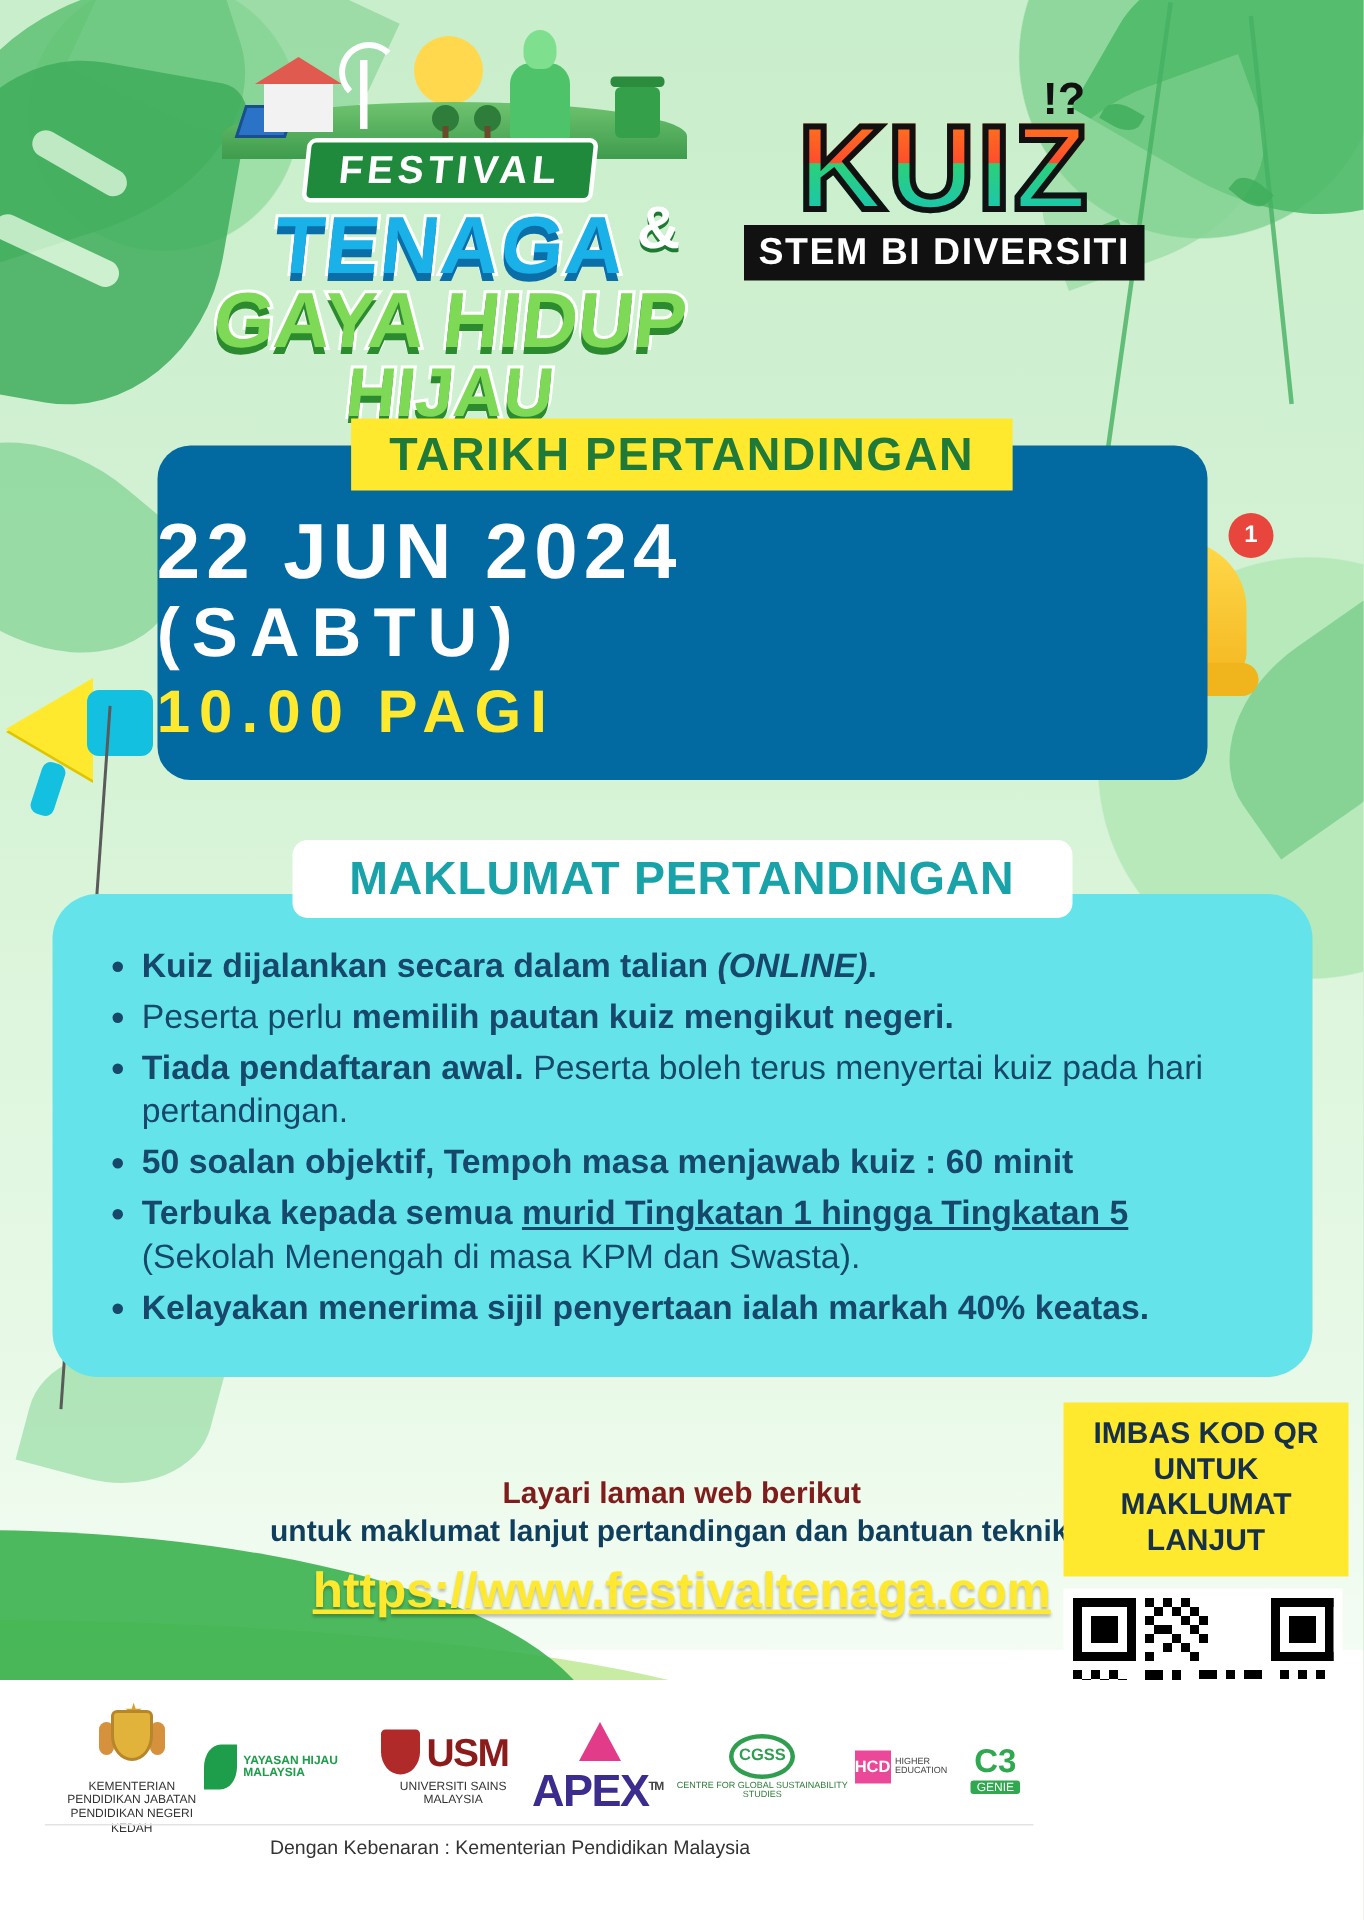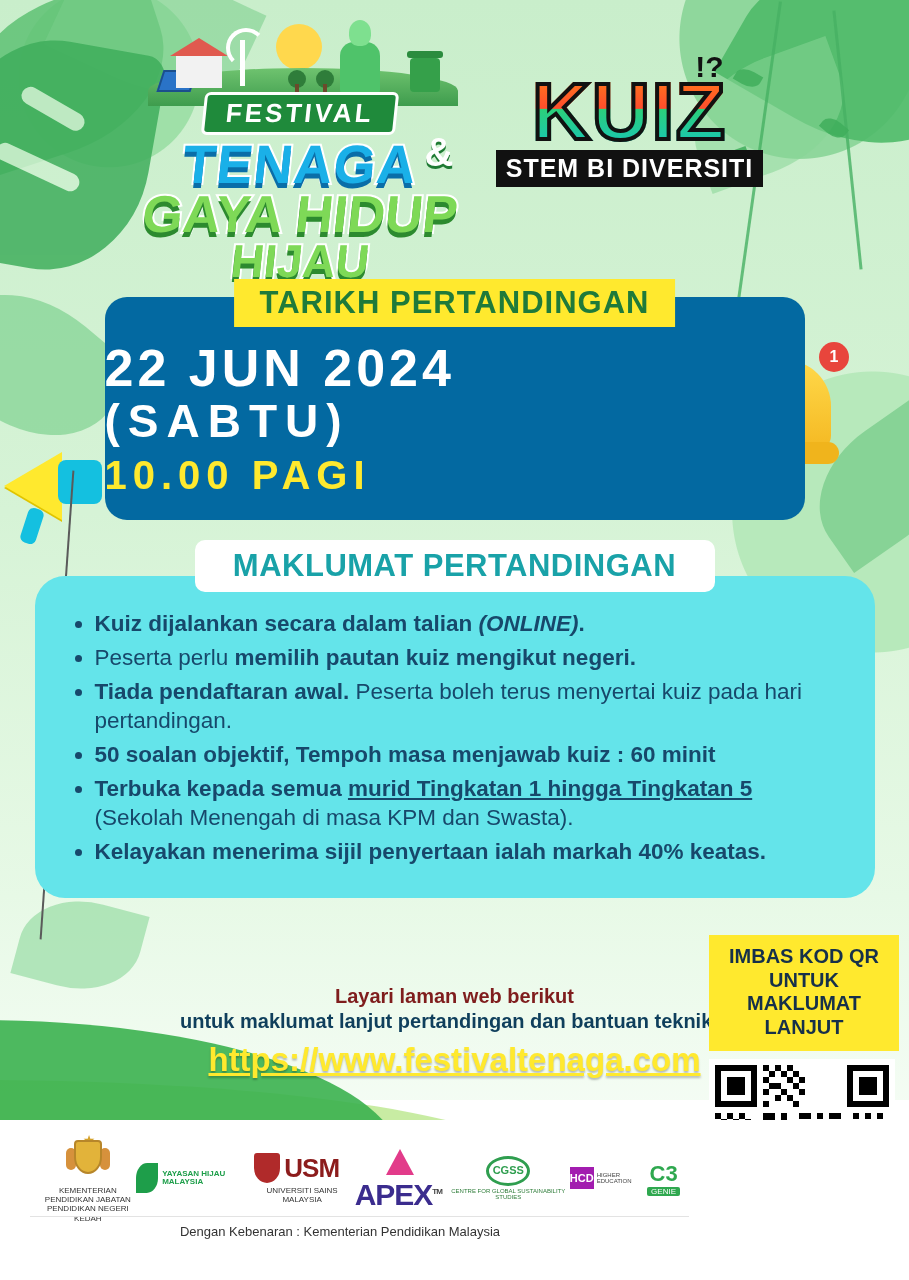--- a/index.html
+++ b/index.html
@@ -269,21 +269,21 @@
   .bell-clap{ position:absolute; left: 44px; top: 118px; width: 22px; height: 16px; background:#e8a714; border-radius: 0 0 12px 12px;}
   .bell-badge{
     position:absolute; right: 2px; top: 0px; width: 30px; height: 30px; background:#e8453c; color:#fff;
     border-radius: 50%; font-size: 16px; font-weight:700; display:flex; align-items:center; justify-content:center;
   }
   .bell-string { position:absolute; left: 56px; top: 120px; width: 2px; height: 160px; background:#555; transform: rotate(6deg); }
 
   
   .info-title {
     position: relative;
-    margin: 20px auto 0;
+    margin: 40px auto 0;
     width: 520px;
     background: #ffffff;
     color: #19a2a8;
     font-size: 31px;
     font-weight: 800;
     text-align: center;
     padding: 8px 0;
     border-radius: 10px;
     letter-spacing: .5px;
     z-index: 3;
@@ -404,21 +404,21 @@
     border-bottom: 26px solid #e23b8a; vertical-align: -4px; margin-right:-4px;
   }
   .apex .tm { font-size:8px; vertical-align: super; color:#444;}
 
   .cgss { text-align:center; }
   .cgss-ring { width:44px; height:30px; margin:0 auto; border:3px solid #2f9e4f; border-radius:50%; position:relative;}
   .cgss-ring::after{content:"CGSS"; position:absolute; left:0; right:0; top:5px; font-size:11px; font-weight:800; color:#2f9e4f;}
   .cgss-cap{ font-size:6px; color:#2f7d3a; margin-top:2px;}
 
   .hcd { display:flex; align-items:center; gap:3px;}
-  .hcd-box{ width:26px; height:22px; background:#a21caf; color:#fff; font-size:11px; font-weight:800; display:flex; align-items:center; justify-content:center;}
+  .hcd-box{ width:26px; height:22px; background:#ec4899; color:#fff; font-size:11px; font-weight:800; display:flex; align-items:center; justify-content:center;}
   .hcd-txt{ font-size:6px; color:#444; text-align:left; line-height:1.1;}
 
   .c3 { text-align:center; color:#2fa84f;}
   .c3-main { font-size:22px; font-weight:800; }
   .c3-sub { font-size:8px; background:#2fa84f; color:#fff; padding:0 4px; border-radius:2px;}
 
   .footer-note {
     position:absolute; left: 0; width: 680px; top: 104px;
     text-align:center; font-size: 13px; color:#333;
   }

